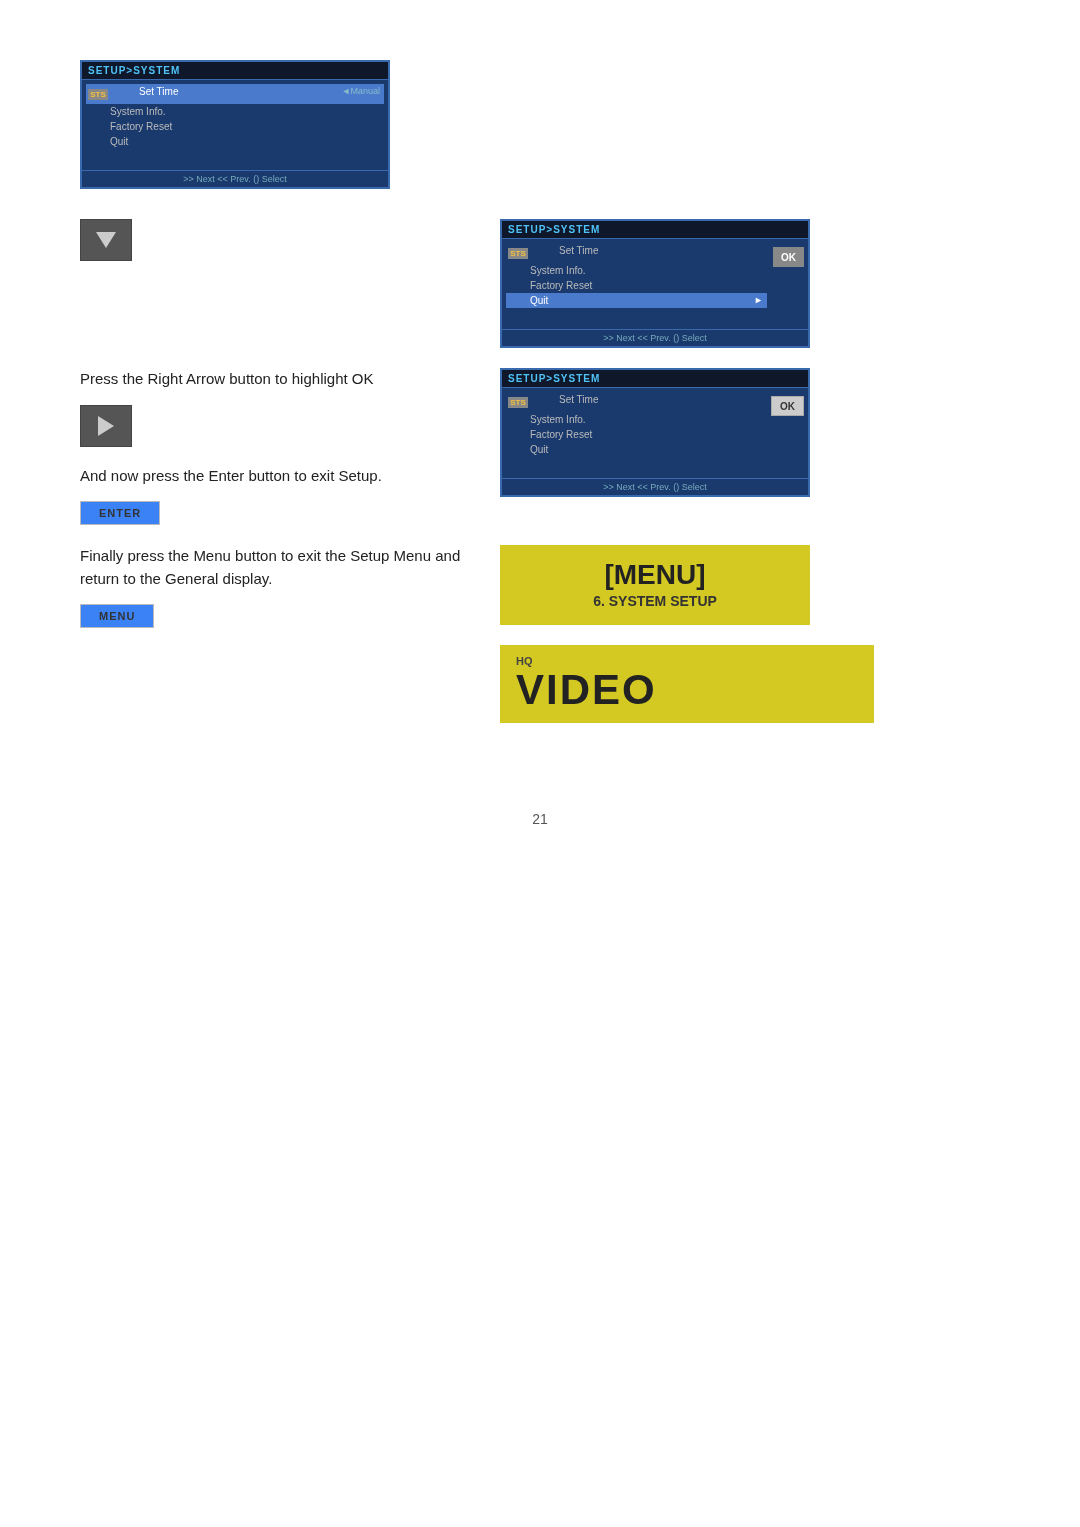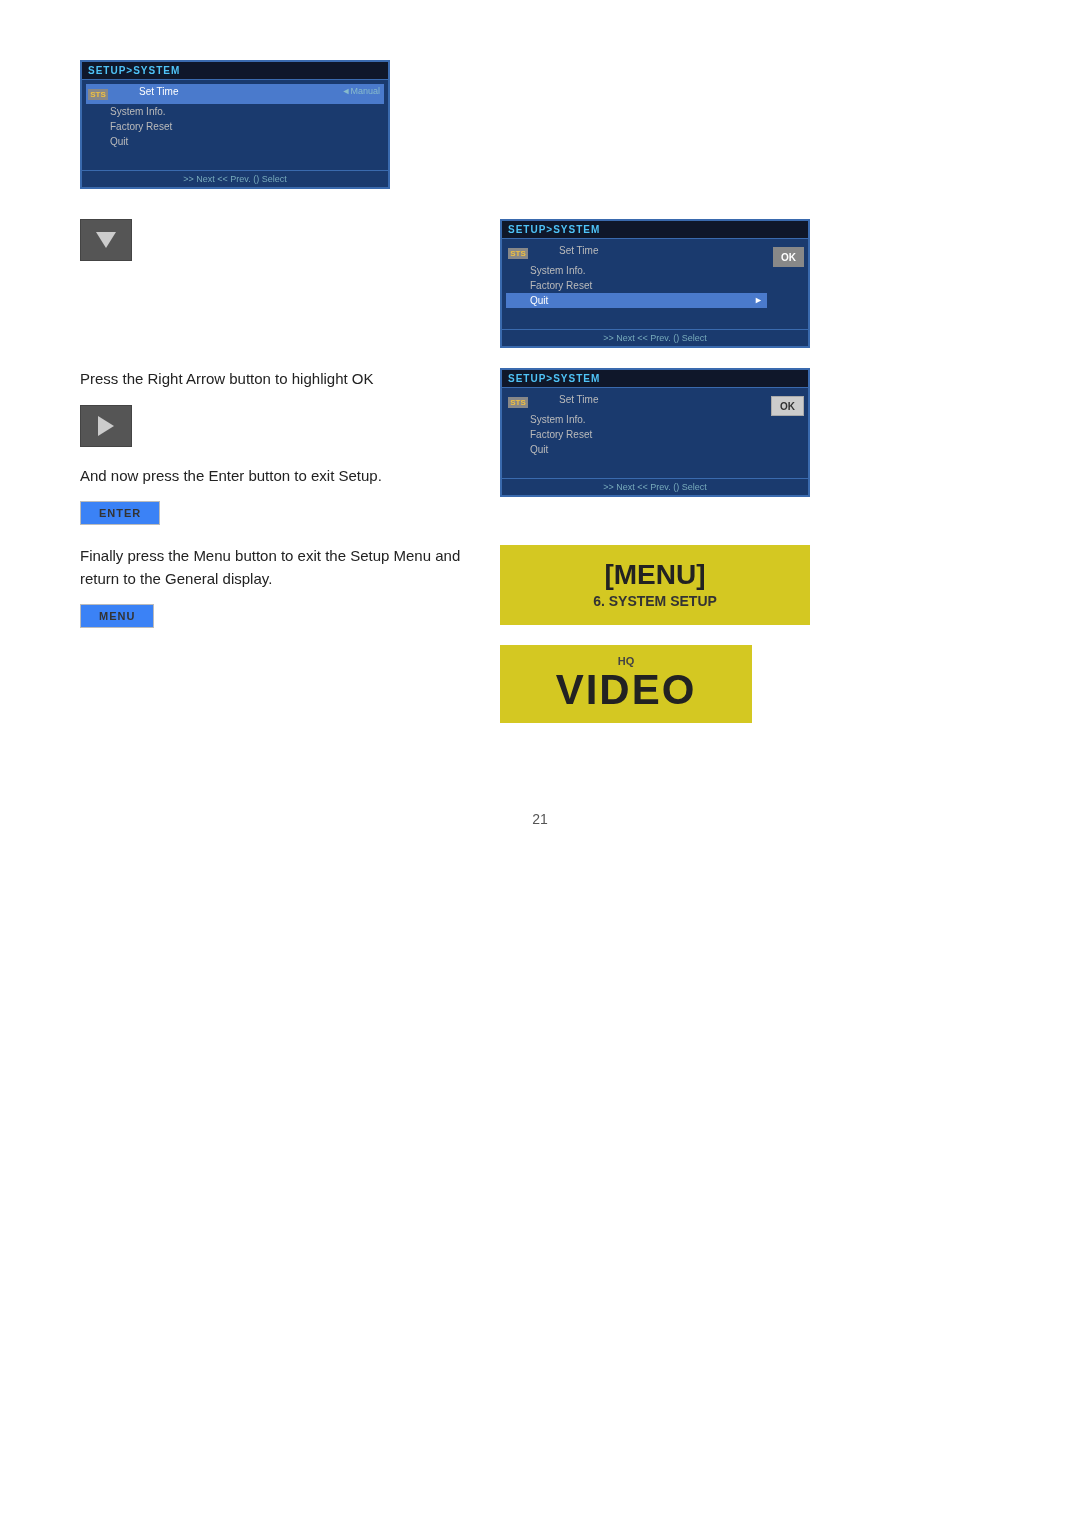--- a/index.html
+++ b/index.html
@@ -219,26 +219,26 @@
 
     .menu-display .menu-subtitle {
       font-size: 14px;
       color: #333;
       font-weight: bold;
       margin-top: 4px;
     }
 
     
     .video-display {
-      width: 252px;
+      width: 374px;
       background: #d4c822;
       padding: 10px 16px;
       display: flex;
       flex-direction: column;
-      align-items: center;
+      align-items: flex-start;
       justify-content: center;
       min-height: 70px;
       margin-top: 10px;
     }
 
     .video-display .hq-label {
       font-size: 11px;
       color: #444;
       font-weight: bold;
       text-align: center;

